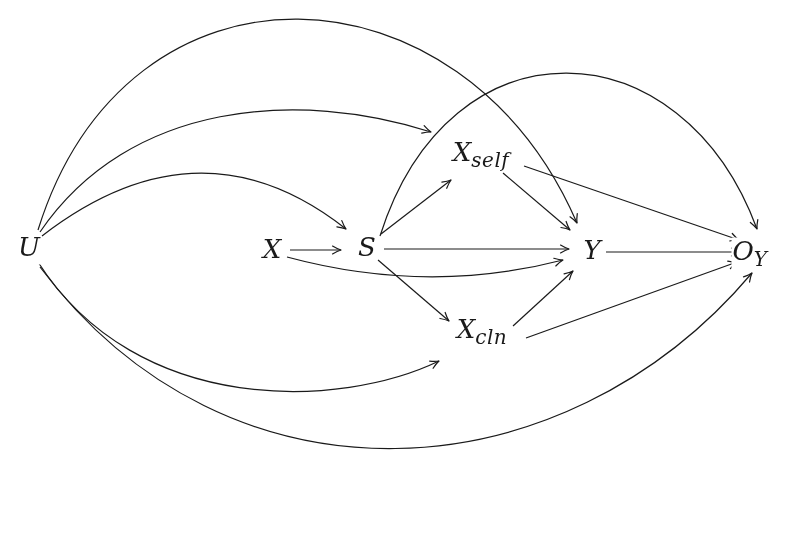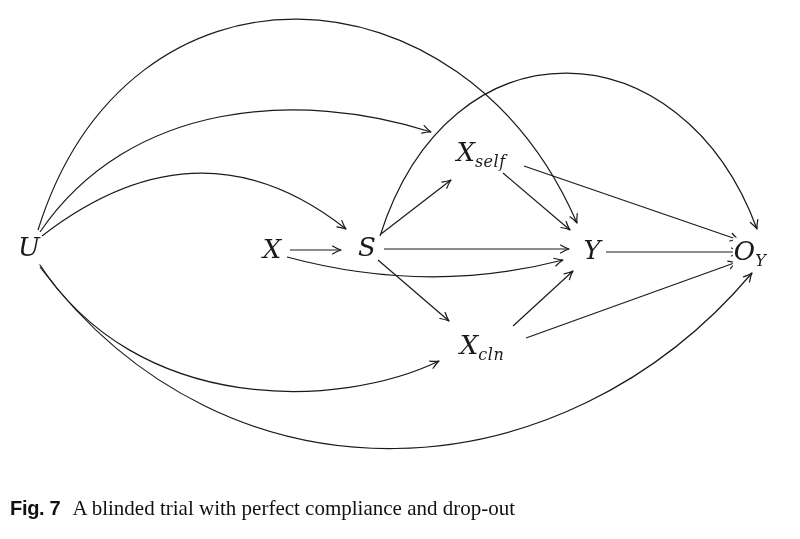--- a/index.html
+++ b/index.html
@@ -16,21 +16,21 @@
     transform:translate(-50%,-50%);
     font-style:italic;
     font-size:26px;
     color:#1a1a1a;
     white-space:nowrap;
     line-height:1;
     background:#ffffff;
     padding:0 1px;
   }
   .node .sub{
-    font-size:16px;
+    font-size:20px;
     vertical-align:-6px;
     letter-spacing:0.5px;
     text-align:center;
   }
   .caption{
     position:absolute;
     left:10px;
     top:496px;
     width:780px;
     font-family:"Liberation Serif", serif;
@@ -80,21 +80,18 @@
   <div class="node" style="left:29px;top:249px"><span>U</span><span class="sub"></span></div>
 
   <div class="node" style="left:272px;top:251px"><span>X</span><span class="sub"></span></div>
 
   <div class="node" style="left:367px;top:249px"><span>S</span><span class="sub"></span></div>
 
   <div class="node" style="left:481px;top:154px"><span>X</span><span class="sub">self</span></div>
 
   <div class="node" style="left:592px;top:252px"><span>Y</span><span class="sub"></span></div>
 
-  <div class="node" style="left:482px;top:347px"><span>X</span><span class="sub">cln</span></div>
+  <div class="node" style="left:482px;top:331px"><span>X</span><span class="sub">cln</span></div>
 
   <div class="node" style="left:750px;top:253px"><span>O</span><span class="sub">Y</span></div>
 
-  <div class="caption">
-    <span class="cap-label">Fig. 7</span><span class="cap-text">A blinded trial with perfect compliance and drop-out</span>
-  </div>
 
 </div>
 
 </body></html>

